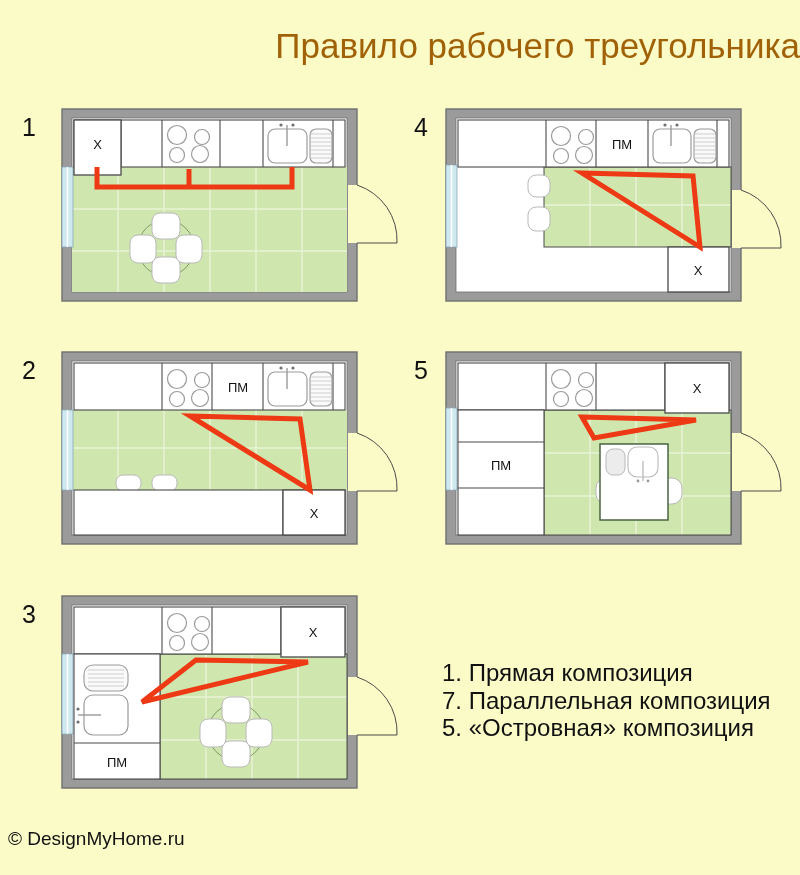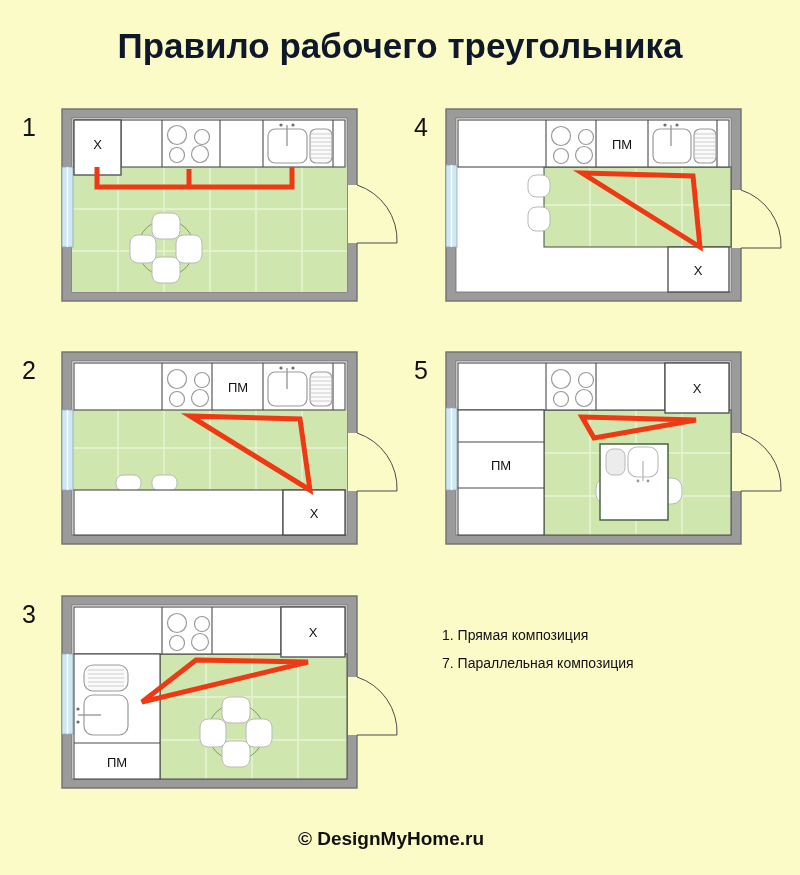--- a/index.html
+++ b/index.html
@@ -12,54 +12,54 @@
     background: #fbfbc8;
     font-family: "Liberation Sans", sans-serif;
     position: relative;
     overflow: hidden;
   }
   #page-title {
     position: absolute;
     top: 26px;
     left: 0;
     width: 800px;
-    text-align: center;
+    text-align: right;
     font-size: 35px;
-    font-weight: 700;
-    color: #0f172a;
+    font-weight: 400;
+    color: #a16207;
     letter-spacing: 0px;
   }
   .plan {
     position: absolute;
   }
   .plan-number {
     position: absolute;
     font-size: 25px;
     color: #111111;
     font-weight: 400;
   }
   .legend {
     position: absolute;
     left: 442px;
-    top: 622px;
-    font-size: 14px;
+    top: 659px;
+    font-size: 24px;
     color: #111111;
     line-height: 27.5px;
   }
   .legend div {
     white-space: nowrap;
   }
   #footer {
     position: absolute;
-    left: 0;
+    left: 8px;
     top: 828px;
     width: 782px;
-    text-align: center;
+    text-align: left;
     font-size: 19px;
-    font-weight: bold;
+    font-weight: normal;
     color: #111111;
   }
   svg { display: block; }
 </style>
 </head>
 <body>
 
 <div id="page-title">Правило рабочего треугольника</div>
 
 <div class="plan" style="left:18px; top:105px; width:380px; height:205px;">
@@ -442,15 +442,16 @@
       <path d="M 339 85 L 379 85 L 379 143 L 339 143 Z" fill="#fbfbc8"></path>
       <path d="M 339 85 A 58 58 0 0 1 379 143" fill="none" stroke="#4a4a4a" stroke-width="1"></path>
       <line x1="339" y1="143" x2="379" y2="143" stroke="#4a4a4a" stroke-width="1"></line>
     </g>
   </svg>
 </div>
 
 <div class="legend">
   <div>1. Прямая композиция</div>
   <div>7. Параллельная композиция</div>
+  <div>5. «Островная» композиция</div>
 </div>
 
 <div id="footer">© DesignMyHome.ru</div>
 
 </body></html>

